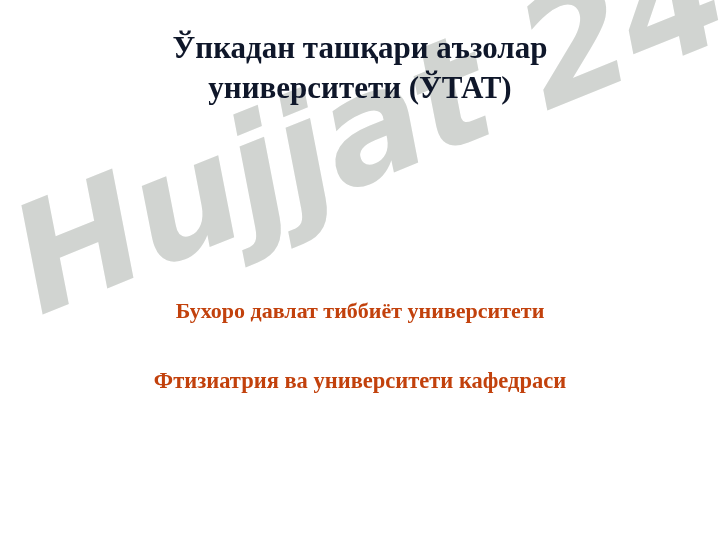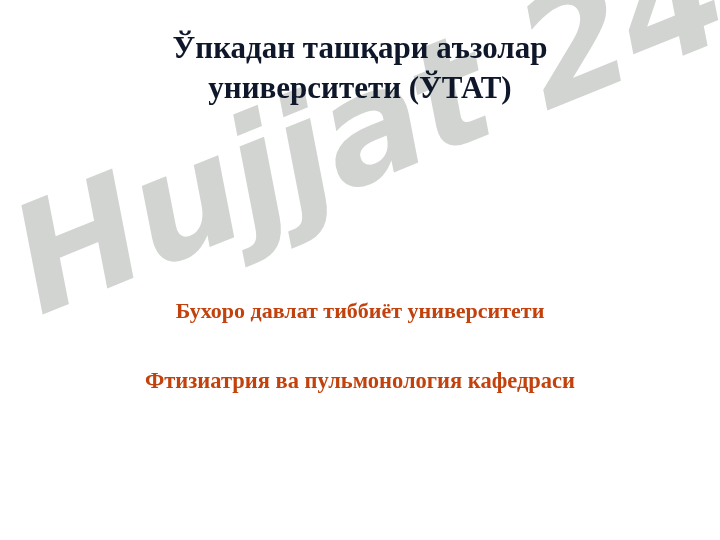--- a/index.html
+++ b/index.html
@@ -94,16 +94,16 @@
     <div class="watermark-text">Hujjat 24</div>
   </div>
 
   <div class="title-block">
     <div class="title-line">Ўпкадан ташқари аъзолар</div>
     <div class="title-line">университети (ЎТАТ)</div>
   </div>
 
   <div class="subtitle-block">
     <div class="subtitle-line">Бухоро давлат тиббиёт университети</div>
-    <div class="subtitle-line second">Фтизиатрия ва пульмонология кафедраси</div>
+    <div class="subtitle-line second">Фтизиатрия ва университети кафедраси</div>
   </div>
 
 </div>
 
 </body></html>

